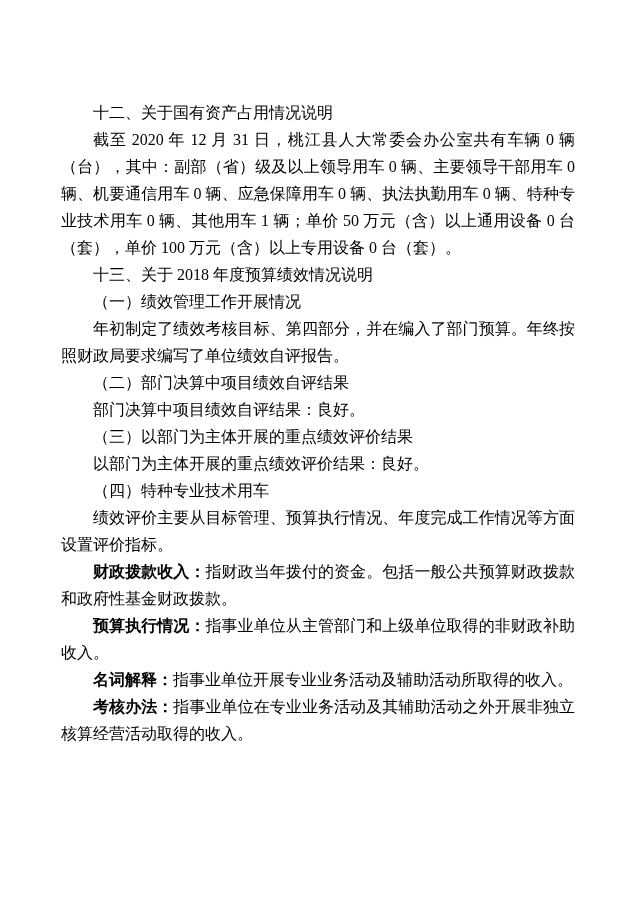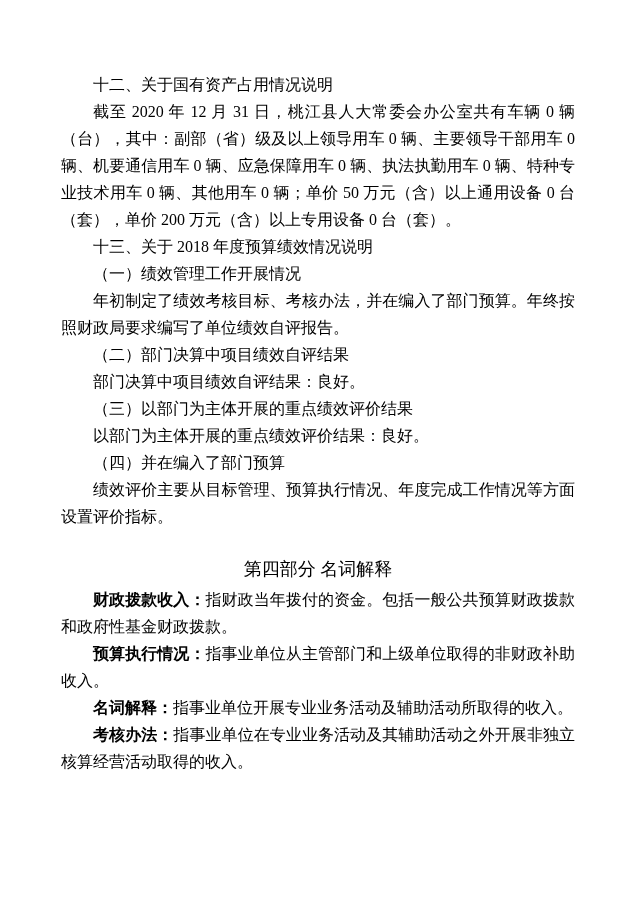--- a/index.html
+++ b/index.html
@@ -9,21 +9,21 @@
   }
   body {
     width: 635px;
     height: 898px;
     overflow: hidden;
   }
   .page {
     box-sizing: border-box;
     width: 635px;
     height: 898px;
-    padding: 71px 60px 0 61px;
+    padding: 99px 60px 0 61px;
     background: #ffffff;
     color: #000000;
     font-family: "Liberation Serif", "DejaVu Serif", serif;
     font-size: 16px;
     line-height: 27px;
   }
   .page p, .page h1, .page h2 {
     margin: 0;
     padding: 0;
     font-size: 16px;
@@ -55,41 +55,40 @@
     font-weight: bold;
   }
 </style>
 </head>
 <body>
 
 <div class="page">
 
   <h2 class="sec-heading">十二、关于国有资产占用情况说明</h2>
 
-  <p class="para">截至 2020 年 12 月 31 日，桃江县人大常委会办公室共有车辆 0 辆（台），其中：副部（省）级及以上领导用车 0 辆、主要领导干部用车 0 辆、机要通信用车 0 辆、应急保障用车 0 辆、执法执勤用车 0 辆、特种专业技术用车 0 辆、其他用车 0 辆；单价 50 万元（含）以上通用设备 0 台（套），单价 200 万元（含）以上专用设备 0 台（套）。</p>
+  <p class="para">截至 2020 年 12 月 31 日，桃江县人大常委会办公室共有车辆 0 辆（台），其中：副部（省）级及以上领导用车 0 辆、主要领导干部用车 0 辆、机要通信用车 0 辆、应急保障用车 0 辆、执法执勤用车 0 辆、特种专业技术用车 0 辆、其他用车 1 辆；单价 50 万元（含）以上通用设备 0 台（套），单价 100 万元（含）以上专用设备 0 台（套）。</p>
 
   <h2 class="sec-heading">十三、关于 2018 年度预算绩效情况说明</h2>
 
   <p class="sub-heading">（一）绩效管理工作开展情况</p>
 
-  <p class="para">年初制定了绩效考核目标、考核办法，并在编入了部门预算。年终按照财政局要求编写了单位绩效自评报告。</p>
+  <p class="para">年初制定了绩效考核目标、第四部分，并在编入了部门预算。年终按照财政局要求编写了单位绩效自评报告。</p>
 
   <p class="sub-heading">（二）部门决算中项目绩效自评结果</p>
 
   <p class="para">部门决算中项目绩效自评结果：良好。</p>
 
   <p class="sub-heading">（三）以部门为主体开展的重点绩效评价结果</p>
 
   <p class="para">以部门为主体开展的重点绩效评价结果：良好。</p>
 
-  <p class="sub-heading">（四）并在编入了部门预算</p>
+  <p class="sub-heading">（四）特种专业技术用车</p>
 
   <p class="para">绩效评价主要从目标管理、预算执行情况、年度完成工作情况等方面设置评价指标。</p>
 
-  <h1 class="part-title">第四部分 名词解释</h1>
 
   <p class="para"><span class="term">财政拨款收入：</span><span>指财政当年拨付的资金。包括一般公共预算财政拨款和政府性基金财政拨款。</span></p>
 
   <p class="para"><span class="term">预算执行情况：</span><span>指事业单位从主管部门和上级单位取得的非财政补助收入。</span></p>
 
   <p class="para"><span class="term">名词解释：</span><span>指事业单位开展专业业务活动及辅助活动所取得的收入。</span></p>
 
   <p class="para"><span class="term">考核办法：</span><span>指事业单位在专业业务活动及其辅助活动之外开展非独立核算经营活动取得的收入。</span></p>
 
 </div>

